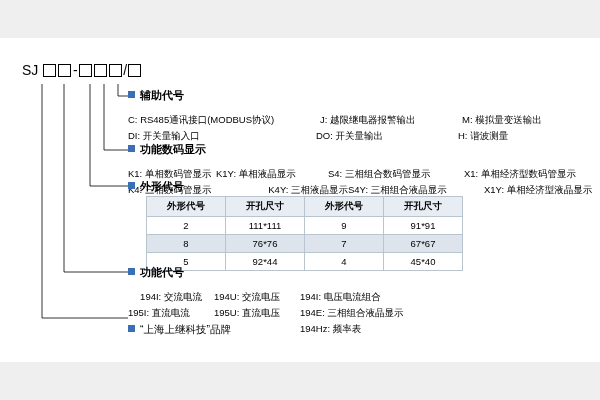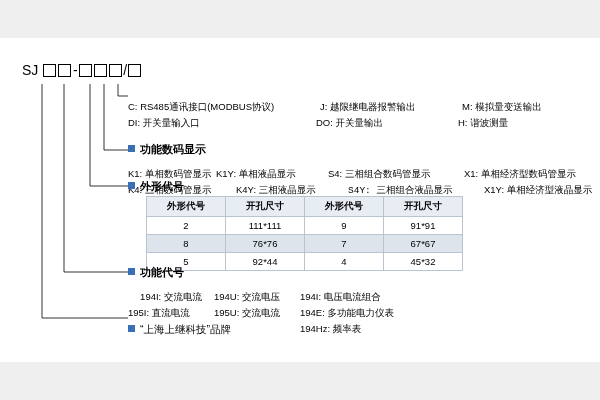--- a/index.html
+++ b/index.html
@@ -160,40 +160,43 @@
     <path d="M104,84 L104,150 L128,150" stroke="#000" stroke-width="0.8" fill="none"></path>
 
     <path d="M90,84 L90,186 L128,186" stroke="#000" stroke-width="0.8" fill="none"></path>
 
     <path d="M64,84 L64,272 L128,272" stroke="#000" stroke-width="0.8" fill="none"></path>
 
     <path d="M42,84 L42,318 L128,318" stroke="#000" stroke-width="0.8" fill="none"></path>
   </svg>
 
   <div class="sect grid3" style="left:128px; top:89px;">
+    <div class="sect-title">
+      <span class="bullet"></span><span>辅助代号</span>
+    </div>
     <div class="rows">
       <div class="row">
         <span class="cell" style="width:192px;">C: RS485通讯接口(MODBUS协议)</span><span class="cell" style="width:142px;">J: 越限继电器报警输出</span><span class="cell">M: 模拟量变送输出</span>
       </div>
       <div class="row">
         <span class="cell" style="width:188px;">DI: 开关量输入口</span><span class="cell" style="width:142px;">DO: 开关量输出</span><span class="cell">H: 谐波测量</span>
       </div>
     </div>
   </div>
 
   <div class="sect grid4" style="left:128px; top:143px;">
     <div class="sect-title">
       <span class="bullet"></span><span>功能数码显示</span>
     </div>
     <div class="rows">
       <div class="row">
         <span class="cell" style="width:88px;">K1: 单相数码管显示</span><span class="cell" style="width:112px;">K1Y: 单相液晶显示</span><span class="cell" style="width:136px;">S4: 三相组合数码管显示</span><span class="cell">X1: 单相经济型数码管显示</span>
       </div>
       <div class="row">
-        <span class="cell" style="width:108px;">K4: 三相数码管显示</span><span class="cell" style="width:112px;">K4Y: 三相液晶显示</span><span class="cell" style="width:136px;font-family:Liberation Mono, monospace;">S4Y: 三相组合液晶显示</span><span class="cell">X1Y: 单相经济型液晶显示</span>
+        <span class="cell" style="width:108px;">K4: 三相数码管显示</span><span class="cell" style="width:112px;text-align:right;">K4Y: 三相液晶显示</span><span class="cell" style="width:136px;">S4Y: 三相组合液晶显示</span><span class="cell">X1Y: 单相经济型液晶显示</span>
       </div>
     </div>
   </div>
 
   <div class="sect" style="left:128px; top:180px;">
     <div class="sect-title">
       <span class="bullet"></span><span>外形代号</span>
     </div>
   </div>
 
@@ -216,35 +219,35 @@
       <tr class="alt">
         <td>8</td>
         <td>76*76</td>
         <td>7</td>
         <td>67*67</td>
       </tr>
       <tr>
         <td>5</td>
         <td>92*44</td>
         <td>4</td>
-        <td>45*32</td>
+        <td>45*40</td>
       </tr>
     </tbody>
   </table>
 
   <div class="sect grid3" style="left:128px; top:266px;">
     <div class="sect-title">
       <span class="bullet"></span><span>功能代号</span>
     </div>
     <div class="rows">
       <div class="row">
         <span class="cell" style="width:86px;text-align:center;">194I: 交流电流</span><span class="cell" style="width:86px;">194U: 交流电压</span><span class="cell">194I: 电压电流组合</span>
       </div>
       <div class="row">
-        <span class="cell" style="width:86px;">195I: 直流电流</span><span class="cell" style="width:86px;">195U: 交流电流</span><span class="cell">194E: 多功能电力仪表</span>
+        <span class="cell" style="width:86px;">195I: 直流电流</span><span class="cell" style="width:86px;">195U: 直流电压</span><span class="cell">194E: 三相组合液晶显示</span>
       </div>
       <div class="row">
         <span class="cell" style="width:86px;"></span><span class="cell" style="width:86px;"></span><span class="cell">194Hz: 频率表</span>
       </div>
     </div>
   </div>
 
   <div class="brand" style="left:128px; top:323px;">
     <span class="bullet"></span><span>“上海上继科技”品牌</span>
   </div>

